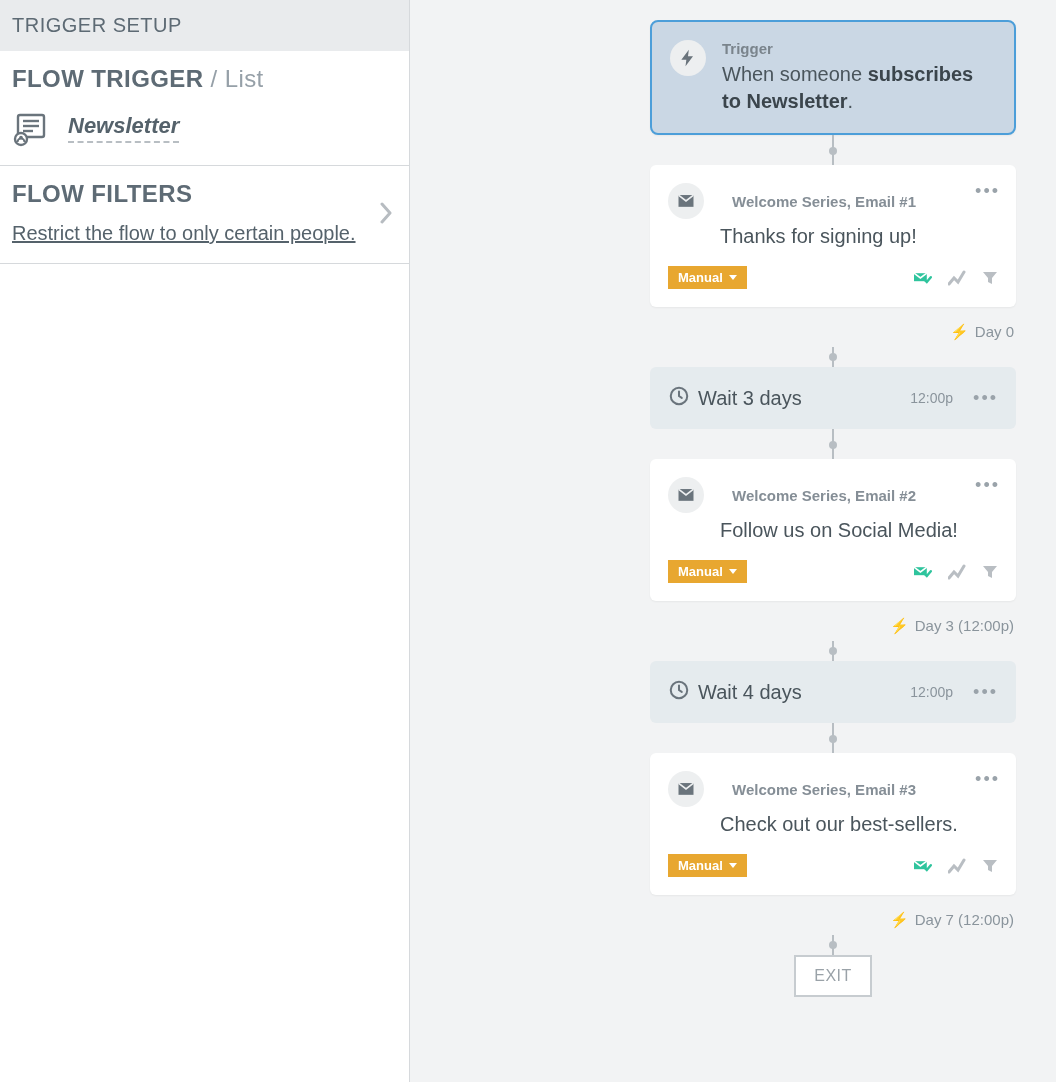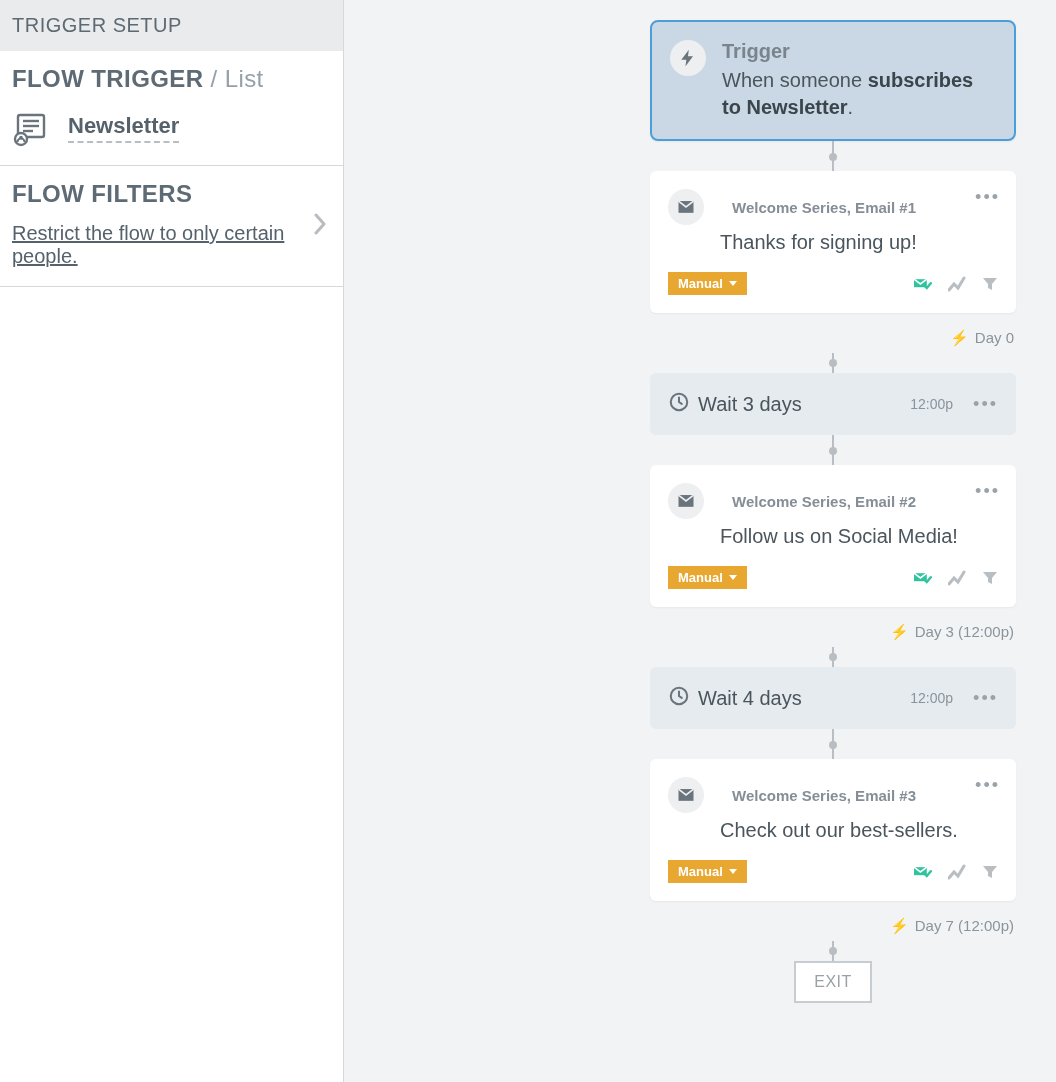--- a/index.html
+++ b/index.html
@@ -22,21 +22,21 @@
     color:var(--text-dark);
     background:#fff;
     width:1056px;
     height:1082px;
     overflow:hidden;
   }
   .app{display:flex; height:100%;}
 
   
   .sidebar{
-    width:344px;
+    width:410px;
     border-right:1px solid var(--grey-border);
     display:flex;
     flex-direction:column;
   }
   .sidebar-header{
     background:var(--light-grey);
     padding:14px 12px 14px 12px;
     font-size:20px;
     color:#5d6a74;
     letter-spacing:.5px;
@@ -44,21 +44,21 @@
   .panel{
     border-bottom:1px solid var(--grey-border);
     padding:14px 12px 18px 12px;
     position:relative;
   }
   .panel-title{
     font-size:24px; color:#96a0a8; letter-spacing:.4px;
   }
   .panel-title strong{color:#5e6b75; font-weight:600;}
   .trigger-link{
-    display:flex; align-items:center; gap:18px; margin-top:16px;
+    display:flex; align-items:center; gap:18px; margin-top:16px;font-style:italic;
   }
   .list-icon svg{display:block}
   .newsletter-link{
     font-size:22px; color:#55626b; border-bottom:2px dashed #b8bec3; padding-bottom:2px;
     font-weight:600;
   }
   .filter-text{margin-top:14px; font-size:20px; color:#55626b;text-decoration:underline;}
   .chevron-right{
     position:absolute; right:16px; top:50%; transform:translateY(-50%);
     color:#b7bcc1;
@@ -107,21 +107,21 @@
   .more-dots{position:absolute;top:16px;right:16px;color:#9aa3aa;letter-spacing:2px;cursor:pointer;font-size:18px;}
 
   
   .trigger-node{
     background:var(--selected);
     border:2px solid var(--selected-border);
     padding:18px;
     display:flex;gap:16px;align-items:flex-start;
     border-radius:8px;
   }
-  .trigger-node .node-title{font-size:20px;color:#7a848c;font-weight:600;margin-bottom:4px}
+  .trigger-node .node-title{font-size:15px;color:#7a848c;font-weight:600;margin-bottom:4px}
   .trigger-node .desc{font-size:20px;color:#4a555c;line-height:1.35}
   .trigger-node .desc b{font-weight:700;color:#3b454c;}
 
   
   .wait-node{
     width:366px;background:var(--wait-bg);
     border-radius:6px;
     padding:18px;
     display:flex;align-items:center;gap:8px;
     position:relative;

